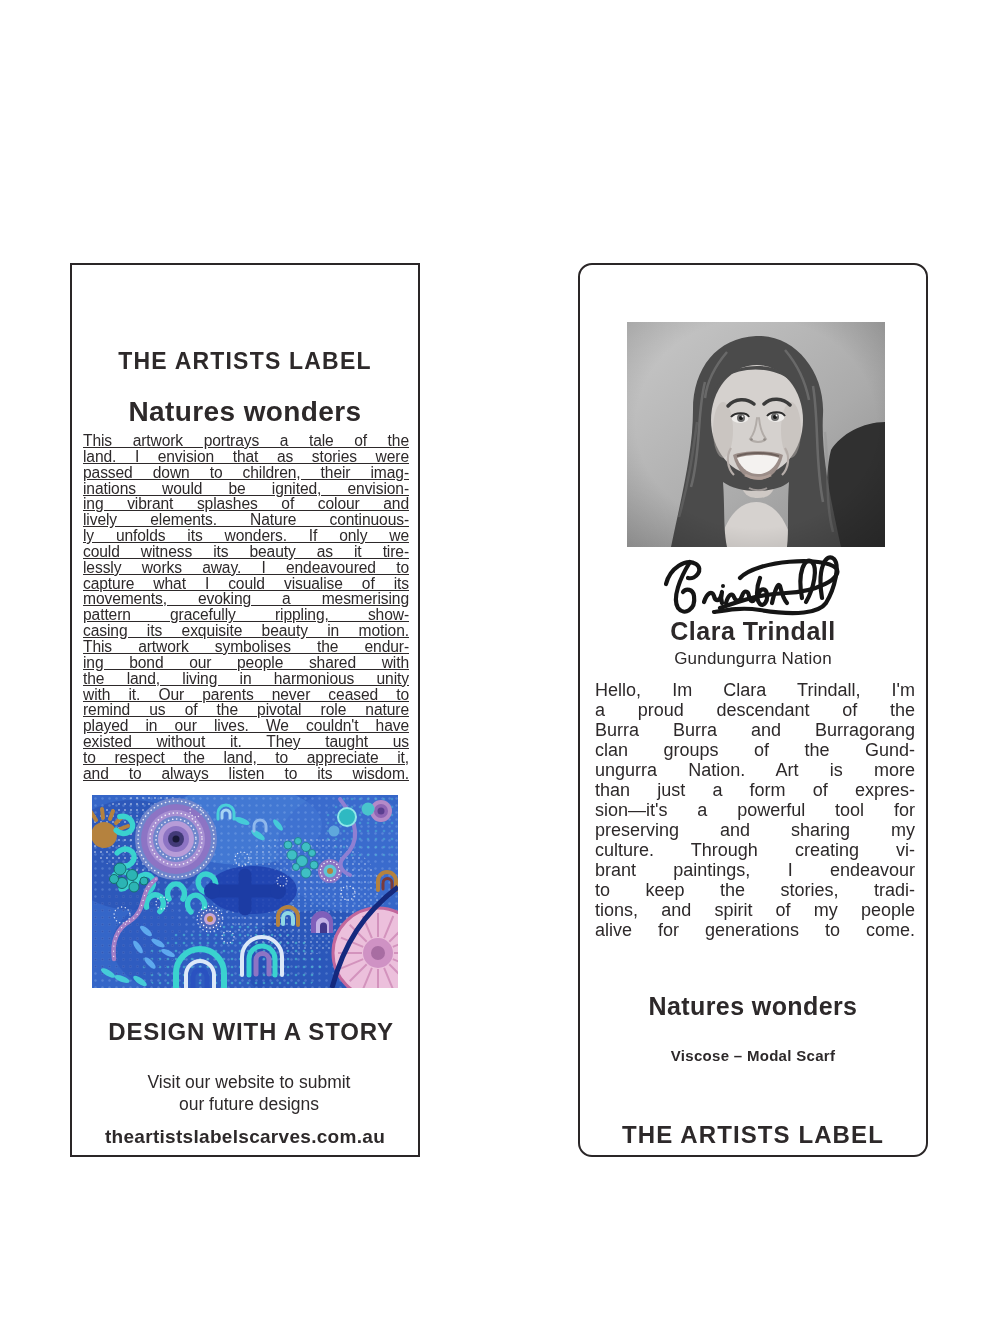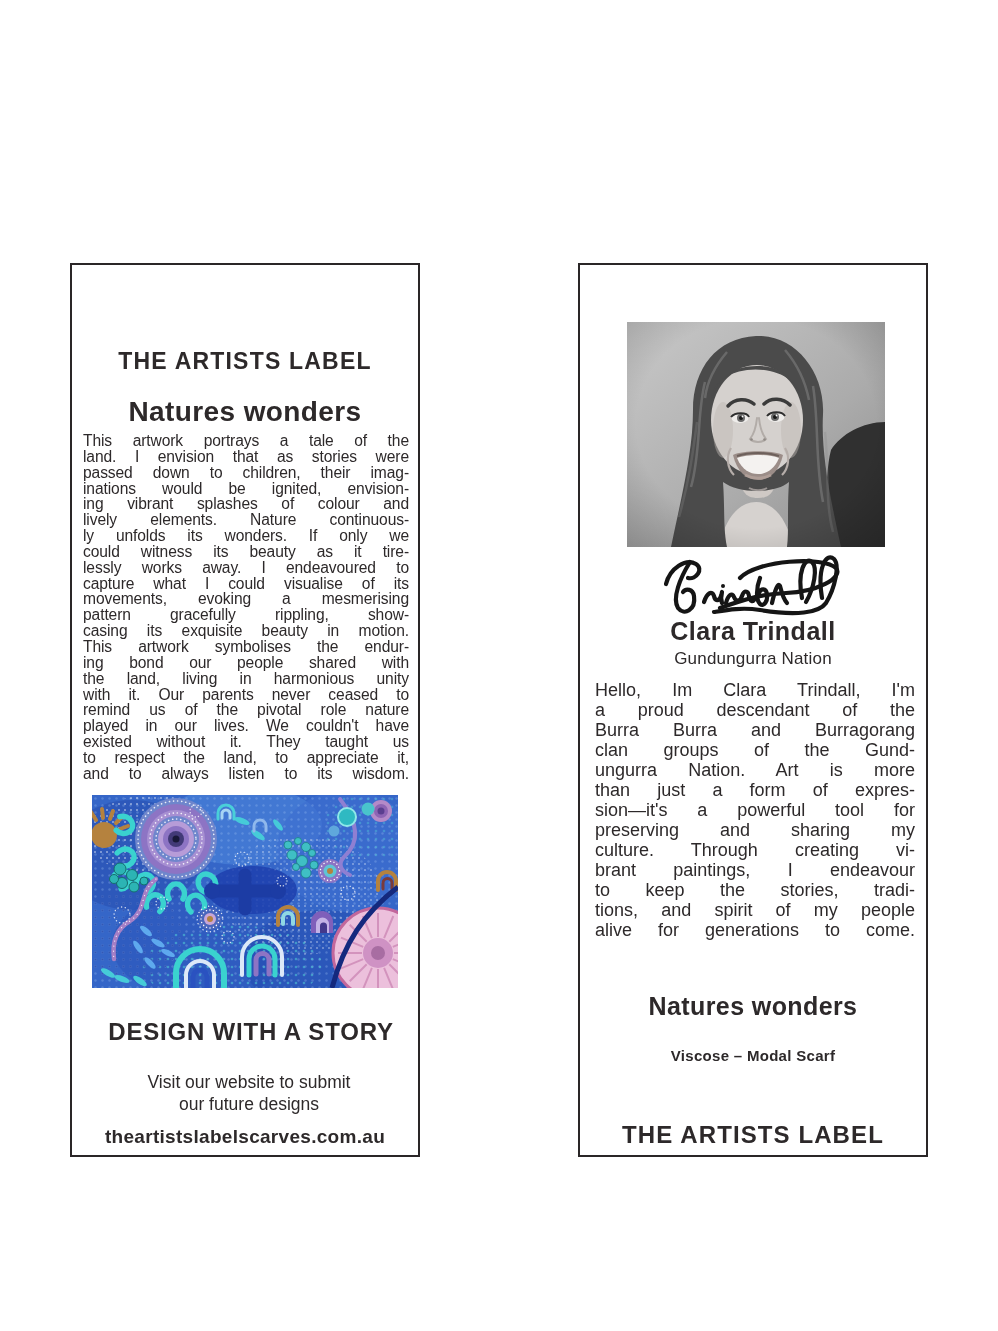--- a/index.html
+++ b/index.html
@@ -8,31 +8,32 @@
   body {
     width:998px; height:1331px; position:relative;
     font-family:"Liberation Sans", sans-serif;
     color:#2d292a;
   }
   .panel {
     position:absolute; top:223px; width:350px; height:894px;
     border:2px solid #2a2627; background:#ffffff;margin-top:40px;
   }
   #panel-left  { left:70px; }
-  #panel-right { left:578px; }
+  #panel-right { left:578px;border-radius:14px; }
   .panel > * { position:absolute; }
 
   
   .brand        { left:0; top:83px;  width:100%; text-align:center; font-size:23px; font-weight:700; letter-spacing:1.2px; }
   .art-title    { left:0; top:131px; width:100%; text-align:center; font-size:28px; font-weight:700; letter-spacing:0.4px; }
   .story {
     left:11px; top:168px; width:326px;
     font-size:15.6px; line-height:15.85px; font-weight:400;
     text-align:justify; text-align-last:justify; white-space:pre-line;
     letter-spacing:-0.1px;
+    text-decoration:underline;
   }
   .artwork      { left:20px; top:530px; width:306px; height:193px; }
   .tagline      { left:0; top:753px; width:100%; text-align:center; font-size:24px; font-weight:700; letter-spacing:0.8px;padding-left:12px; }
   .cta          { left:4px; top:806px; width:100%; text-align:center; font-size:17.5px; line-height:22px; font-weight:400; white-space:pre-line; }
   .website      { left:0; top:861px; width:100%; text-align:center; font-size:19px; font-weight:700; letter-spacing:0.3px; }
 
   
   .photo        { left:47px; top:57px;  width:258px; height:225px; }
   .signature    { left:76px; top:283px; width:204px; height:74px; }
   .artist-name  { left:0; top:352px; width:100%; text-align:center; font-size:25px; font-weight:700; letter-spacing:0.5px; }

